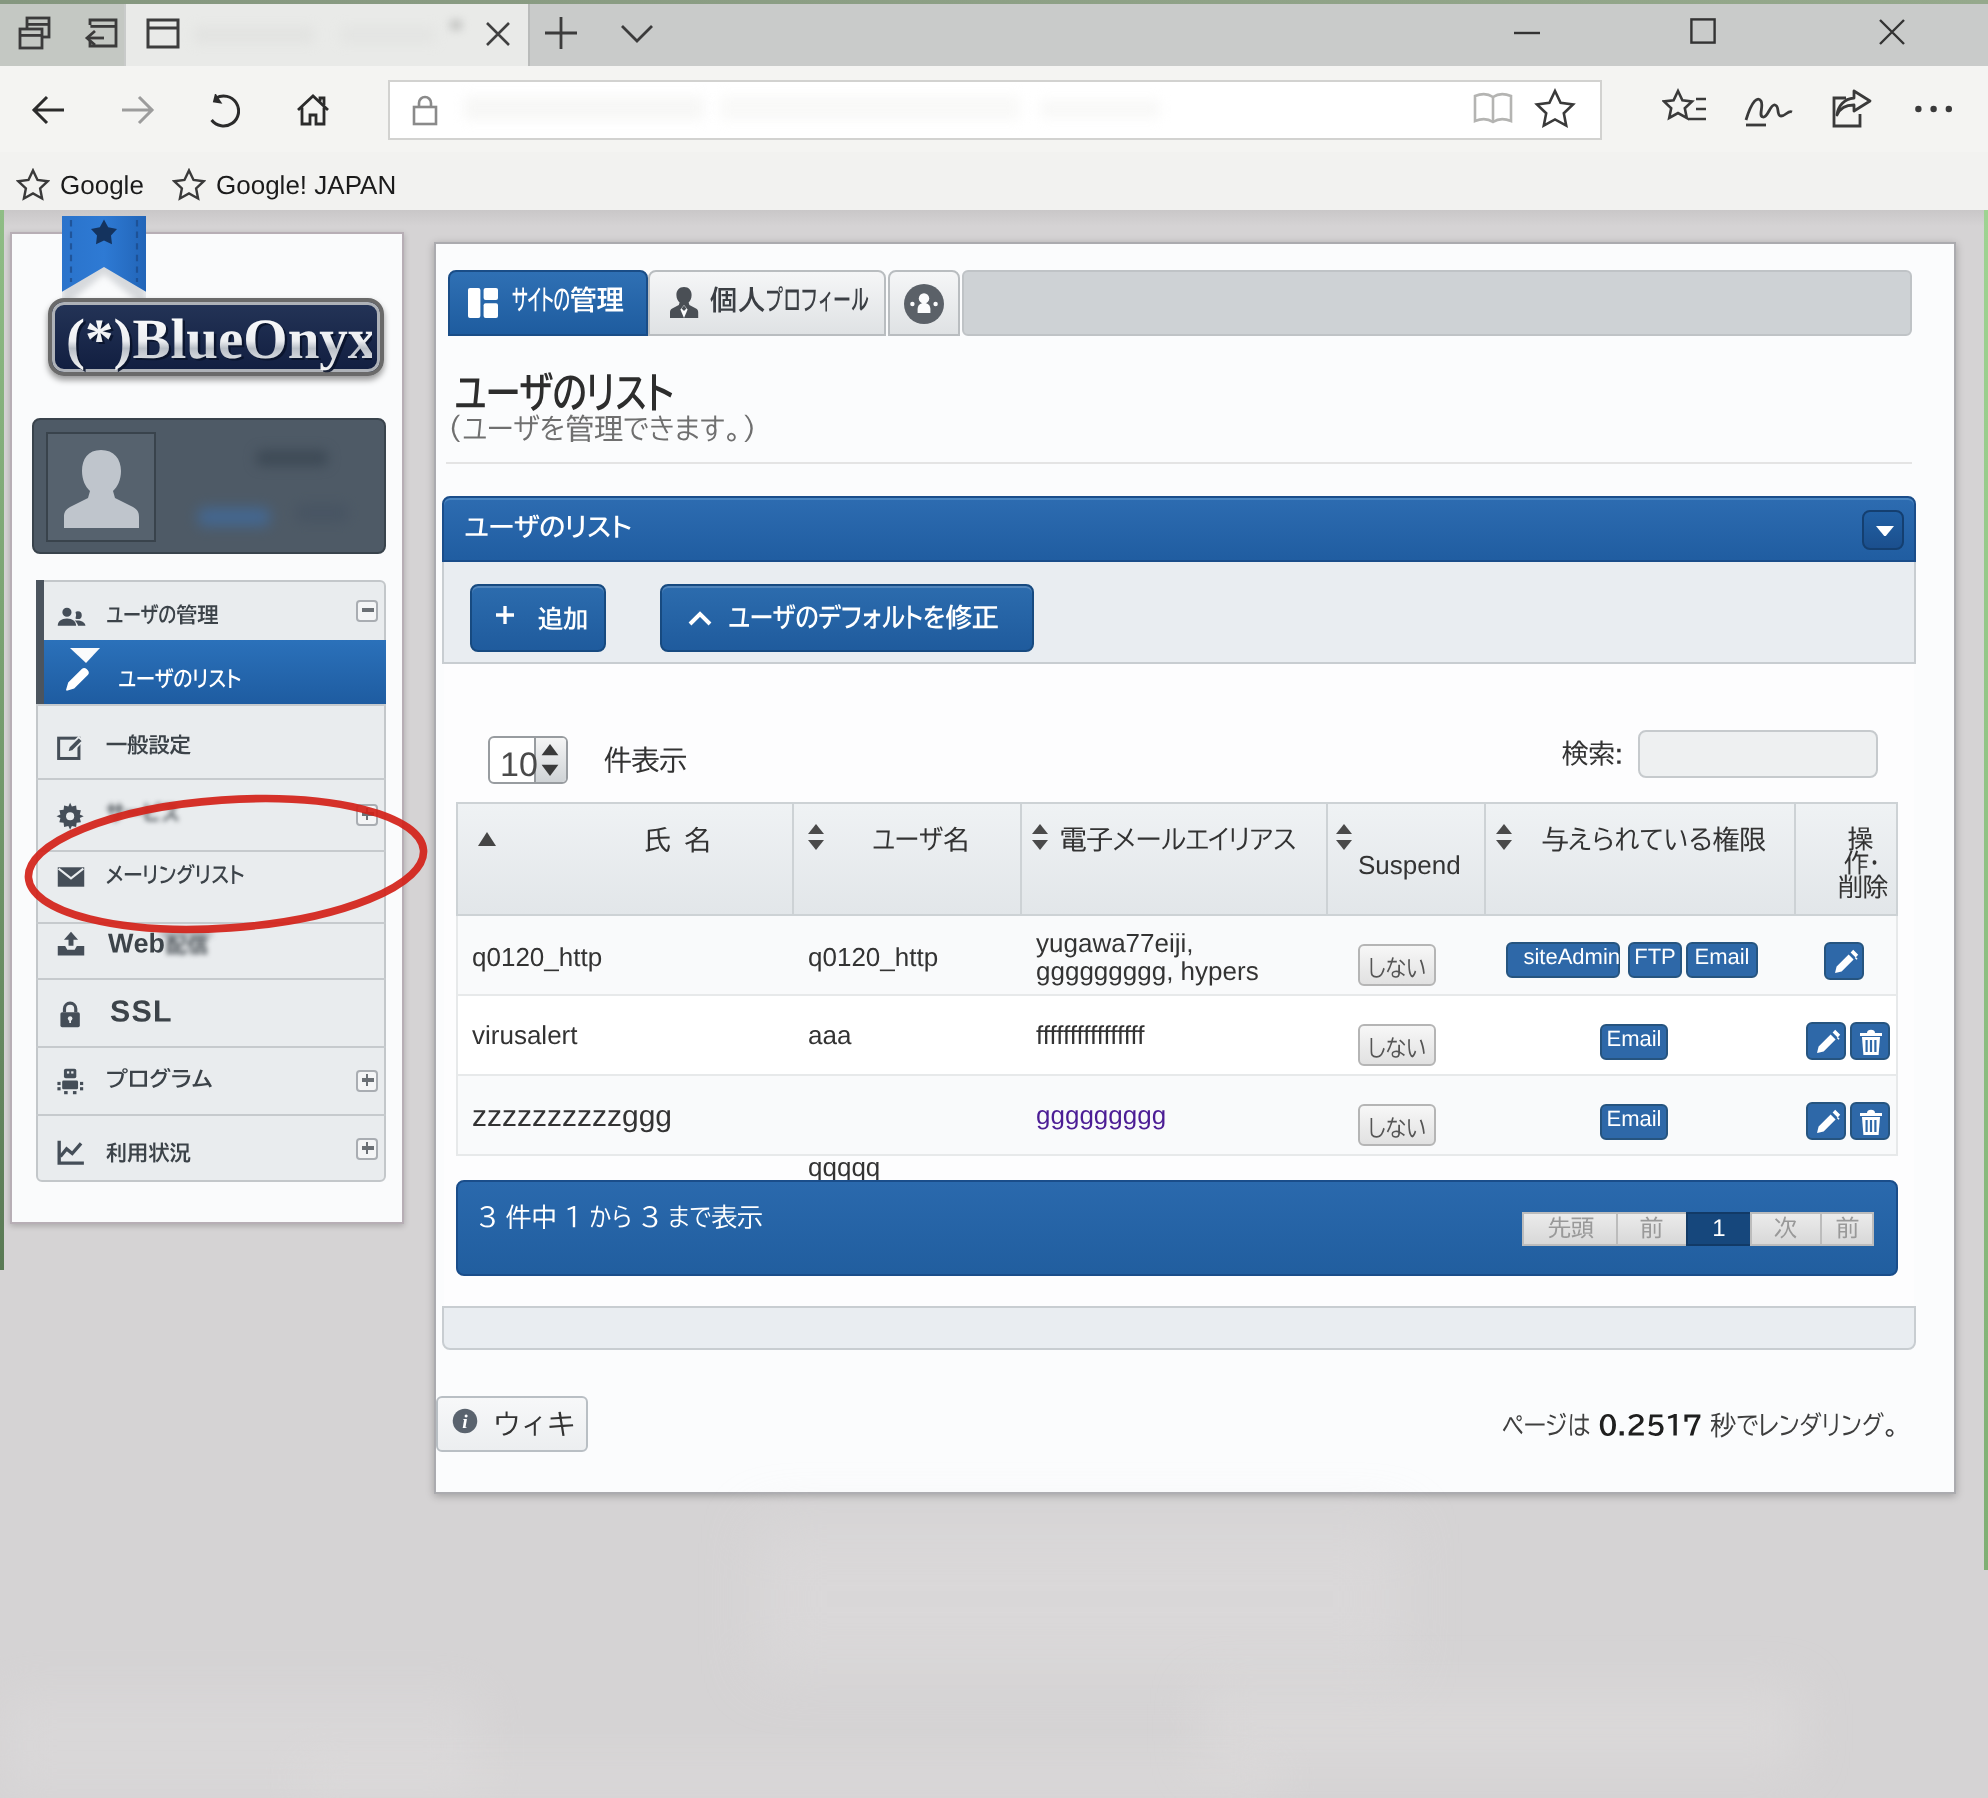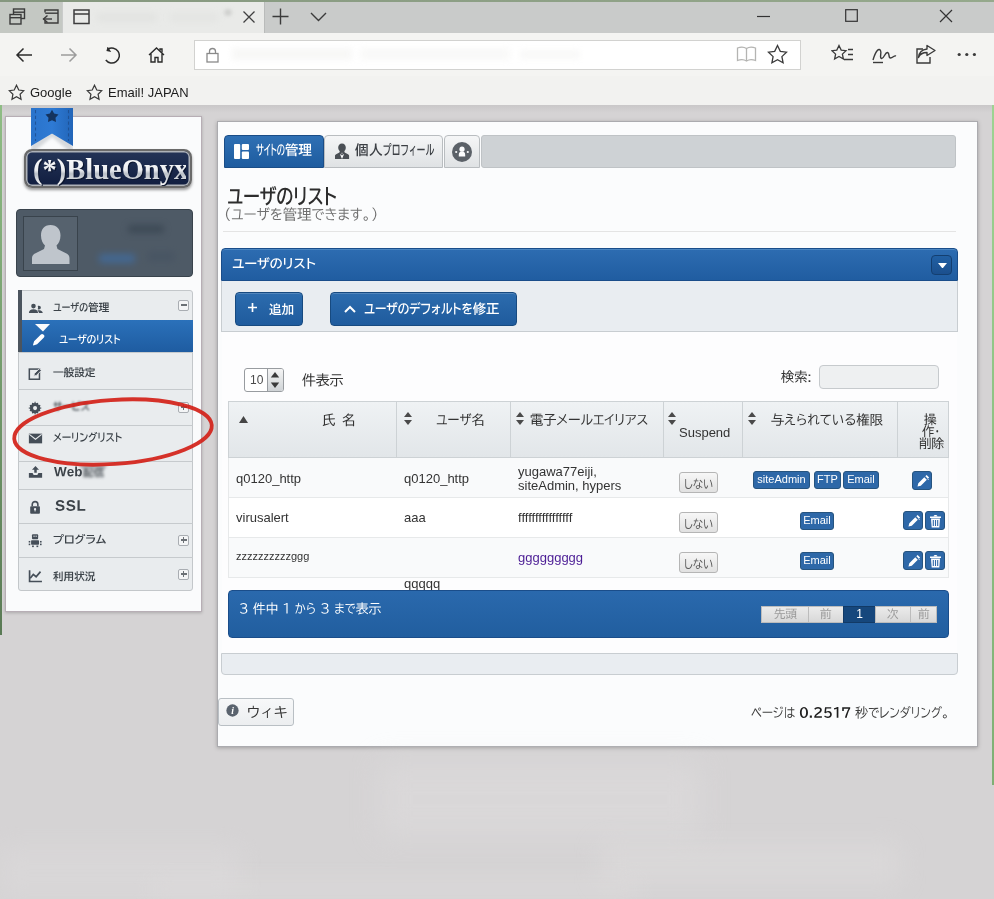--- a/index.html
+++ b/index.html
@@ -106,21 +106,21 @@
     <circle cx="17.4" cy="2.5" r="1.6" fill="#3a3a3a"></circle>
   </svg>
 <div class="abs" style="left:0px;top:76px;width:994px;height:29px;background:#f2f2f0"></div>
 <svg class="abs" style="left:8px;top:84px" width="17" height="17" viewBox="0 0 21 21">
 <path d="M10.5 1.5l2.8 5.9 6.2.8-4.6 4.4 1.2 6.2-5.6-3.1-5.6 3.1 1.2-6.2L1.5 8.2l6.2-.8z" fill="none" stroke="#3a3a3a" stroke-width="1.5"></path>
   </svg>
 <div class="abs" style="left:30px;top:85px;font-size:13px;color:#1b1b1b">Google</div>
 <svg class="abs" style="left:86px;top:84px" width="17" height="17" viewBox="0 0 21 21">
 <path d="M10.5 1.5l2.8 5.9 6.2.8-4.6 4.4 1.2 6.2-5.6-3.1-5.6 3.1 1.2-6.2L1.5 8.2l6.2-.8z" fill="none" stroke="#3a3a3a" stroke-width="1.5"></path>
   </svg>
-<div class="abs" style="left:108px;top:85px;font-size:13px;color:#1b1b1b">Email! JAPAN</div>
+<div class="abs" style="left:108px;top:85px;font-size:13px;color:#1b1b1b">Google! JAPAN</div>
 <div class="abs" style="left:0px;top:105px;width:994px;height:794px;background:#d5d3d4"></div>
 <div class="abs" style="left:0px;top:105px;width:994px;height:8px;background:linear-gradient(#c9c7c8,#d5d3d4)"></div>
 <div class="abs" style="left:0px;top:105px;width:2px;height:530px;background:linear-gradient(#8fbd85,#5a7a55)"></div>
 <div class="abs" style="left:992px;top:105px;width:2px;height:680px;background:linear-gradient(#9ed392,#7faf74)"></div>
 <div class="abs" style="left:5px;top:116px;width:197px;height:496px;background:#fafbfc;border:1px solid #b7aeb5;box-shadow:0 1px 3px rgba(0,0,0,.2)"></div>
 <svg class="abs" style="left:31px;top:108px" width="42" height="42" viewBox="0 0 42 42">
 <defs>
       <linearGradient id="rib" x1="0" y1="0" x2="1" y2="0">
 <stop offset="0" stop-color="#2a73cb"></stop>
         <stop offset=".5" stop-color="#2e7ad4"></stop>
@@ -315,21 +315,21 @@
 <div class="abs" style="left:330px;top:292px;width:187px;height:34px;background:linear-gradient(#2c6cae,#1f5b9d);border:1px solid #174a80;border-radius:4px;box-shadow:inset 0 1px 0 rgba(255,255,255,.18)"></div>
 <svg class="abs" style="left:344px;top:305px" width="12" height="8" viewBox="0 0 12 8">
     <path d="M1 7L6 2l5 5" fill="none" stroke="#fff" stroke-width="2"></path>
   </svg>
 <svg width="137" height="15" viewBox="0 0 137 15" style="position:absolute;left:364px;top:302.4px;overflow:visible">
     <path d="M2.1 2.1H8.7Q8.5 5.9 7.9 10.0H10.5V11.4H0.7V10.0H6.6Q7.1 5.9 7.3 3.4H2.1Z M11.8 5.6H21.7V7.1H11.8Z M29.4 0.9H30.6V3.6H33.0V4.9H30.6Q30.6 7.1 30.4 8.3Q30.0 10.1 29.1 11.1Q28.3 12.0 27.0 12.6L26.2 11.4Q28.2 10.6 28.9 9.0Q29.3 7.8 29.4 4.9H26.1V8.5H24.8V4.9H22.7V3.6H24.8V1.0H26.1V3.6H29.4ZM31.5 2.8Q31.3 1.6 30.7 0.4L31.6 0.2Q32.1 1.3 32.4 2.5ZM32.9 2.6Q32.5 1.1 32.1 0.3L32.9 0.1Q33.4 1.0 33.7 2.3Z M40.1 10.9Q43.4 10.0 43.4 6.6Q43.4 5.1 42.7 4.0Q42.0 2.8 40.4 2.5Q40.1 5.5 39.5 7.4Q39.2 8.7 38.6 9.9Q37.7 11.6 36.7 11.6Q35.9 11.6 35.2 10.8Q34.8 10.3 34.6 9.5Q34.3 8.5 34.3 7.4Q34.3 5.5 35.1 4.0Q36.0 2.4 37.5 1.7Q38.5 1.2 39.7 1.2Q41.7 1.2 43.0 2.4Q44.7 3.8 44.7 6.5Q44.7 11.0 40.7 12.2ZM39.2 2.4Q38.2 2.6 37.6 3.1Q37.1 3.4 36.7 3.9Q35.6 5.4 35.6 7.3Q35.6 8.8 36.1 9.6Q36.4 10.1 36.7 10.1Q37.1 10.1 37.6 9.0Q38.8 6.5 39.2 2.4Z M45.7 5.0H55.7V6.4H51.6Q51.5 8.0 51.2 9.0Q50.8 10.5 49.8 11.4Q49.2 12.0 48.1 12.5L47.3 11.3Q49.1 10.5 49.7 9.2Q50.2 8.3 50.3 6.4H45.7ZM46.9 1.4H53.2V2.7H46.9ZM54.3 2.9Q53.9 1.6 53.4 0.6L54.3 0.4Q54.8 1.3 55.1 2.6ZM55.7 2.5Q55.5 1.5 54.9 0.2L55.7 0.0Q56.3 1.0 56.6 2.3Z M57.2 1.8H66.1Q66.0 5.2 65.4 7.2Q64.7 9.4 62.9 10.7Q61.6 11.7 59.3 12.3L58.7 11.0Q61.0 10.5 62.2 9.5Q63.6 8.5 64.2 6.6Q64.6 5.2 64.7 3.2H57.2Z M72.7 2.8H73.9V4.8H76.1V6.1H73.9V11.2Q73.9 11.9 73.6 12.1Q73.4 12.4 72.7 12.4Q72.0 12.4 71.3 12.3L71.1 11.0Q71.7 11.1 72.6 11.1Q72.7 11.1 72.7 11.0Q72.7 11.0 72.7 10.8V6.7Q71.9 8.1 70.9 9.2Q69.9 10.2 68.5 11.2L67.8 10.1Q70.2 8.6 71.9 6.1H68.0V4.8H72.7Z M79.7 1.3H81.0V3.7Q81.0 7.1 80.5 8.6Q80.0 10.7 78.1 12.0L77.3 10.9Q78.5 9.9 79.1 8.7Q79.5 7.8 79.6 6.2Q79.7 5.3 79.7 3.7ZM82.6 1.0H83.9V10.1Q85.0 9.5 85.8 8.2Q86.7 6.9 87.2 5.1L88.2 6.1Q87.6 8.1 86.6 9.4Q85.4 11.1 83.4 12.1L82.6 11.3Z M90.1 0.7H91.4V4.4Q94.7 5.6 96.9 6.8L96.3 8.2Q94.2 7.0 91.4 5.9V12.4H90.1Z M98.6 2.1H101.7Q102.2 1.2 102.4 0.7L103.7 0.9Q103.5 1.2 103.1 2.0L103.0 2.1H107.0V3.4H102.3Q101.5 4.6 100.9 5.4Q101.9 4.7 102.8 4.7Q104.2 4.7 104.6 6.3Q106.0 5.7 107.5 5.2L108.0 6.4L107.8 6.5L107.2 6.7Q105.7 7.1 104.7 7.5Q104.8 8.3 104.8 9.7L103.6 9.7Q103.6 9.0 103.6 8.1V7.9Q101.0 9.0 101.0 10.0Q101.0 10.5 101.6 10.7Q102.3 10.9 103.9 10.9Q105.5 10.9 107.1 10.7L107.3 12.1Q105.6 12.2 103.9 12.2Q101.8 12.2 100.9 11.8Q99.7 11.4 99.7 10.2Q99.7 9.1 100.5 8.4Q101.3 7.6 103.4 6.7Q103.3 6.2 103.1 6.0Q102.9 5.8 102.6 5.8Q102.0 5.8 101.2 6.3Q100.1 6.9 98.9 8.1L98.2 7.1Q99.9 5.2 100.9 3.4H98.6Z M118.7 4.6Q120.2 5.2 121.9 5.6L121.2 6.9Q119.3 6.3 117.7 5.4Q116.1 6.5 114.1 7.0L113.6 6.0V11.2H112.3V2.8H113.6V5.9Q115.4 5.5 116.7 4.7Q116.1 4.2 115.4 3.4Q115.0 3.9 114.5 4.3L113.6 3.4Q115.2 2.1 115.8 0.3L117.1 0.5Q116.9 1.1 116.7 1.4L116.7 1.5H121.3V2.6H120.2Q119.6 3.8 118.7 4.6ZM117.6 4.0Q118.4 3.3 118.8 2.6H116.1Q116.7 3.3 117.6 4.0ZM111.7 3.4V12.9H110.4V6.3Q110.0 6.9 109.5 7.8L108.9 6.3Q109.9 4.8 110.5 2.9Q110.8 1.8 111.2 0.2L112.5 0.5Q112.1 2.2 111.7 3.4ZM114.1 7.9Q116.5 7.3 118.1 6.0L119.0 6.7Q117.3 8.2 114.8 8.8ZM114.5 9.8Q117.4 9.1 119.4 7.3L120.3 8.0Q118.2 10.0 115.1 10.8ZM114.2 11.9Q118.2 11.1 120.5 8.8L121.6 9.6Q119.1 12.1 115.0 12.9Z M129.7 10.8H134.9V12.1H122.4V10.8H124.4V4.8H125.8V10.8H128.2V2.4H123.0V1.1H134.5V2.4H129.7V5.6H133.5V6.9H129.7Z" fill="#ffffff"></path>
   </svg>
 <div class="abs" style="left:222px;top:332px;width:735px;height:321px;background:#fdfdfe"></div>
 <div class="abs" style="left:244px;top:368px;width:40px;height:24px;background:#fff;border:1px solid #989ca0;border-radius:3px"></div>
 <div class="abs" style="left:267px;top:369px;width:16px;height:22px;background:linear-gradient(#f5f5f5,#cfd3d6);border-left:1px solid #989ca0;border-radius:0 2px 2px 0"></div>
-<div class="abs" style="left:250px;top:373px;font-size:12px;color:#4a4a4a">10</div>
+<div class="abs" style="left:250px;top:373px;font-size:17px;color:#4a4a4a">10</div>
 <svg class="abs" style="left:270px;top:372px" width="10" height="16" viewBox="0 0 10 16">
 <path d="M5 0l4.2 5.6H0.8z" fill="#3a3a3a"></path>
     <path d="M5 16L0.8 10.4h8.4z" fill="#3a3a3a"></path>
   </svg>
 <svg width="43" height="15" viewBox="0 0 43 15" style="position:absolute;left:302px;top:373.4px;overflow:visible">
     <path d="M8.2 4.2H5.8Q5.3 5.4 4.7 6.4L3.8 5.7Q5.1 3.8 5.6 1.1L6.6 1.3Q6.4 2.4 6.1 3.2H8.2V0.3H9.3V3.2H12.6V4.2H9.3V7.4H13.4V8.4H9.3V13.5H8.2V8.4H3.9V7.4H8.2ZM3.2 3.6V13.5H2.2V5.8Q1.6 6.8 0.8 7.9L0.3 6.9Q1.4 5.3 2.3 3.3Q2.8 2.0 3.3 0.2L4.3 0.5Q3.8 2.2 3.2 3.6Z M20.6 6.9Q19.9 7.8 18.8 8.5V12.0Q20.4 11.6 22.6 10.9L22.7 11.9Q19.9 12.8 16.5 13.5L16.1 12.5Q17.1 12.3 17.7 12.2V9.2Q16.4 9.9 14.7 10.5L14.1 9.6Q17.5 8.6 19.4 6.9H14.1V6.0H20.1V4.7H15.6V3.8H20.1V2.6H14.8V1.7H20.1V0.3H21.2V1.7H26.5V2.6H21.2V3.8H25.8V4.7H21.2V6.0H27.3V6.9H21.6Q22.1 8.2 22.9 9.2Q24.4 8.2 25.5 7.0L26.4 7.7Q25.3 8.7 23.5 9.8Q24.9 11.2 27.3 12.1L26.6 13.1Q24.8 12.3 23.7 11.5Q21.6 9.8 20.6 6.9Z M35.1 5.9V12.3Q35.1 12.9 34.9 13.2Q34.6 13.4 33.9 13.4Q32.8 13.4 31.9 13.3L31.7 12.3Q32.6 12.4 33.5 12.4Q33.8 12.4 33.9 12.3Q34.0 12.2 34.0 12.0V5.9H28.1V4.9H41.0V5.9ZM29.8 1.2H39.2V2.2H29.8ZM28.0 11.5Q29.6 10.0 30.5 7.4L31.6 7.8Q30.5 10.6 28.9 12.3ZM39.9 12.1Q38.5 9.4 37.2 7.8L38.1 7.2Q39.6 9.1 40.9 11.5Z" fill="#333333"></path>
   </svg>
 <svg width="32" height="15" viewBox="0 0 32 15" style="position:absolute;left:781px;top:370.4px;overflow:visible">
     <path d="M8.6 9.3Q7.9 11.7 5.1 12.9L4.4 12.1Q7.1 11.2 7.9 8.9H5.3V5.5H8.1V4.2H6.6V3.7Q5.8 4.5 4.9 5.0L4.3 4.2Q6.7 2.9 7.9 0.3H9.1Q9.9 1.6 10.8 2.4Q11.7 3.3 13.0 4.0L12.5 4.9Q11.4 4.2 10.7 3.6V4.2H9.0V5.5H11.9V8.9H9.3Q10.4 10.9 12.8 11.9L12.2 12.8Q9.8 11.7 8.6 9.3ZM8.1 6.3H6.2V8.1H8.1ZM9.0 6.3V8.1H11.0V6.3ZM7.0 3.3H10.4Q9.3 2.3 8.5 1.1Q7.9 2.3 7.0 3.3ZM2.2 6.3Q1.6 8.3 0.7 9.9L0.2 8.8Q1.5 6.7 2.2 4.0H0.4V3.1H2.2V0.3H3.2V3.1H4.6V4.0H3.2V5.3Q4.1 6.1 4.9 6.9L4.4 7.8Q3.8 7.1 3.2 6.4V12.9H2.2Z M20.3 3.8H25.7V6.1H24.6V4.6H19.0L19.8 5.0Q19.0 5.9 17.9 6.7L17.9 6.8Q18.5 7.3 19.1 7.7L19.2 7.7Q20.7 6.6 22.0 5.4L22.9 5.9Q21.5 7.1 19.7 8.3Q22.0 8.2 23.0 8.1L23.6 8.1Q23.1 7.7 22.6 7.2L23.3 6.7Q24.7 7.7 25.9 9.0L25.1 9.7Q24.6 9.1 24.3 8.8L23.6 8.8Q23.2 8.9 22.4 8.9Q20.9 9.0 20.3 9.1V12.9H19.3V9.1Q17.4 9.2 14.2 9.3L13.9 8.4Q16.8 8.4 17.8 8.3Q18.0 8.3 18.2 8.3Q18.3 8.3 18.3 8.3L18.4 8.3L18.4 8.2Q18.2 8.1 17.6 7.7Q16.7 7.0 15.7 6.4L16.3 5.8Q16.8 6.1 17.2 6.3Q18.2 5.5 18.9 4.6H14.9V6.2H13.9V3.8H19.2V2.5H14.4V1.7H19.2V0.3H20.3V1.7H25.2V2.5H20.3ZM14.0 11.9Q15.6 11.0 16.6 9.6L17.5 10.1Q16.3 11.7 14.7 12.6ZM24.9 12.4Q23.4 11.0 22.0 10.0L22.7 9.4Q24.3 10.4 25.8 11.7Z M27.6 4.4H29.3V6.1H27.6ZM27.6 10.2H29.3V11.9H27.6Z" fill="#333333"></path>
   </svg>
@@ -380,41 +380,41 @@
   </svg>
 <svg width="27" height="14" viewBox="0 0 27 14" style="position:absolute;left:918.5px;top:436.5px;overflow:visible">
     <path d="M4.4 4.0H7.0V11.2Q7.0 11.7 6.7 11.9Q6.5 12.0 5.9 12.0Q5.2 12.0 4.7 12.0L4.5 11.0Q5.2 11.2 5.8 11.2Q6.0 11.2 6.1 11.0Q6.1 11.0 6.1 10.8V8.9H1.8V12.2H0.9V4.0H3.4V0.3H4.4ZM1.8 4.8V6.0H6.1V4.8ZM1.8 6.8V8.1H6.1V6.8ZM1.8 3.6Q1.4 2.4 0.6 1.1L1.5 0.7Q2.2 1.8 2.7 3.2ZM5.2 3.4Q5.9 2.0 6.3 0.6L7.2 0.9Q6.6 2.5 6.0 3.7ZM8.3 1.3H9.2V9.0H8.3ZM10.7 0.7H11.6V11.0Q11.6 11.6 11.3 11.9Q11.0 12.0 10.4 12.0Q9.6 12.0 8.8 12.0L8.6 11.0Q9.6 11.1 10.3 11.1Q10.6 11.1 10.7 11.0Q10.7 10.9 10.7 10.7Z M18.3 4.1Q17.7 4.6 16.9 5.1L16.4 4.3Q18.7 3.1 20.0 0.3H21.0Q21.7 1.6 22.6 2.5Q23.5 3.3 24.8 4.1L24.3 4.9Q23.6 4.5 22.9 3.9V4.7H21.1V6.5H24.5V7.3H21.1V11.3Q21.1 11.7 20.9 11.9Q20.7 12.2 20.2 12.2Q19.5 12.2 18.7 12.1L18.5 11.2Q19.2 11.3 19.8 11.3Q20.1 11.3 20.1 11.2Q20.1 11.1 20.1 10.9V7.3H16.7V6.5H20.1V4.7H18.3ZM18.5 3.8H22.8Q21.5 2.7 20.5 1.2Q19.8 2.7 18.5 3.8ZM13.2 0.8H16.2L16.7 1.3Q16.1 3.5 15.5 4.7Q16.0 5.3 16.3 6.1Q16.6 7.0 16.6 8.0Q16.6 8.7 16.4 9.1Q16.2 9.7 15.3 9.7Q14.9 9.7 14.6 9.6L14.4 8.7Q14.9 8.8 15.2 8.8Q15.6 8.8 15.6 8.5Q15.7 8.3 15.7 7.8Q15.7 6.2 14.6 4.9Q15.3 3.3 15.7 1.7H14.1V12.2H13.2ZM16.3 10.7Q17.4 9.6 18.0 8.0L18.8 8.3Q18.1 10.3 17.1 11.4ZM23.9 11.2Q23.0 9.5 22.2 8.3L22.9 7.9Q23.8 9.1 24.6 10.6Z" fill="#333333"></path>
   </svg>
 <div class="abs" style="left:228px;top:458px;width:721px;height:40px;background:#f9fafb;border-bottom:1px solid #e7e9ea;border-left:1px solid #e7e9ea;border-right:1px solid #e7e9ea"></div>
 <div class="abs" style="left:228px;top:498px;width:721px;height:40px;background:#ffffff;border-bottom:1px solid #e7e9ea;border-left:1px solid #e7e9ea;border-right:1px solid #e7e9ea"></div>
 <div class="abs" style="left:228px;top:538px;width:721px;height:40px;background:#f9fafb;border-bottom:1px solid #e7e9ea;border-left:1px solid #e7e9ea;border-right:1px solid #e7e9ea"></div>
 <div class="abs" style="left:236px;top:471px;font-size:13px;color:#333">q0120_http</div>
 <div class="abs" style="left:404px;top:471px;font-size:13px;color:#333">q0120_http</div>
 <div class="abs" style="left:518px;top:464px;font-size:13px;color:#333">yugawa77eiji,</div>
-<div class="abs" style="left:518px;top:477.5px;font-size:13px;color:#333">siteAdmin, hypers</div>
+<div class="abs" style="left:518px;top:477.5px;font-size:13px;color:#333">ggggggggg, hypers</div>
 <div class="abs" style="left:236px;top:510px;font-size:13px;color:#333">virusalert</div>
 <div class="abs" style="left:404px;top:510px;font-size:13px;color:#333">aaa</div>
 <div class="abs" style="left:518px;top:510px;font-size:13px;color:#333">ffffffffffffffff</div>
-<div class="abs" style="left:236px;top:550px;font-size:11px;color:#333">zzzzzzzzzzggg</div>
+<div class="abs" style="left:236px;top:550px;font-size:15px;color:#333">zzzzzzzzzzggg</div>
 <div class="abs" style="left:404px;top:576px;font-size:13px;color:#333">qqqqq</div>
 <div class="abs" style="left:518px;top:550px;font-size:13px;color:#4c1d95">ggggggggg</div>
 <div class="abs" style="left:679px;top:472px;width:39px;height:21px;background:linear-gradient(#f7f7f7,#e1e1e1);border:1px solid #b5b5b5;border-radius:3px"></div>
 <svg width="31" height="13" viewBox="0 0 31 13" style="position:absolute;left:683.5px;top:477.6px;overflow:visible">
     <path d="M1.3 1.0H2.1V7.7Q2.1 10.0 4.3 10.0Q5.2 10.0 6.0 9.4Q7.0 8.5 7.6 5.9L8.4 6.4Q7.8 8.4 7.1 9.4Q6.1 10.9 4.2 10.9Q2.5 10.9 1.7 9.7Q1.3 8.9 1.3 7.7Z M15.1 4.4H16.0V7.7Q17.1 8.3 18.4 9.3L18.0 10.1Q16.9 9.2 16.0 8.6Q15.9 10.9 13.9 10.9Q13.0 10.9 12.4 10.5Q11.8 10.0 11.8 9.1Q11.8 8.5 12.1 8.0Q12.8 7.2 14.1 7.2Q14.6 7.2 15.1 7.4ZM15.1 8.2Q14.5 8.0 14.0 8.0Q13.4 8.0 13.0 8.2Q12.5 8.5 12.5 9.1Q12.5 9.6 12.9 9.9Q13.3 10.1 13.9 10.1Q14.6 10.1 15.0 9.5Q15.1 9.1 15.1 8.6ZM9.8 2.4H11.6Q11.8 1.6 12.1 0.6L12.9 0.7Q12.7 1.6 12.4 2.4H14.4V3.3H12.2Q11.3 6.2 10.1 8.2L9.4 7.8Q10.5 5.9 11.4 3.3H9.8ZM18.1 4.9Q17.0 3.5 15.6 2.4L16.1 1.8Q17.4 2.8 18.6 4.2Z M24.1 7.8Q23.7 9.2 23.1 10.0Q22.7 10.7 22.2 10.7Q21.4 10.7 20.9 9.4Q20.4 8.4 20.3 7.1Q20.1 5.6 20.1 3.6Q20.1 2.6 20.1 1.6L21.0 1.6Q20.9 2.6 20.9 3.5Q20.9 6.1 21.2 7.5Q21.4 8.6 21.7 9.2Q22.0 9.6 22.2 9.6Q22.3 9.6 22.6 9.1Q23.0 8.5 23.4 7.2ZM27.6 9.0Q27.3 6.6 26.9 5.1Q26.5 3.5 25.9 2.1L26.7 1.8Q27.4 3.5 27.8 5.1Q28.2 6.5 28.4 8.7Z" fill="#555555"></path>
   </svg>
 <div class="abs" style="left:679px;top:512px;width:39px;height:21px;background:linear-gradient(#f7f7f7,#e1e1e1);border:1px solid #b5b5b5;border-radius:3px"></div>
 <svg width="31" height="13" viewBox="0 0 31 13" style="position:absolute;left:683.5px;top:517.6px;overflow:visible">
     <path d="M1.3 1.0H2.1V7.7Q2.1 10.0 4.3 10.0Q5.2 10.0 6.0 9.4Q7.0 8.5 7.6 5.9L8.4 6.4Q7.8 8.4 7.1 9.4Q6.1 10.9 4.2 10.9Q2.5 10.9 1.7 9.7Q1.3 8.9 1.3 7.7Z M15.1 4.4H16.0V7.7Q17.1 8.3 18.4 9.3L18.0 10.1Q16.9 9.2 16.0 8.6Q15.9 10.9 13.9 10.9Q13.0 10.9 12.4 10.5Q11.8 10.0 11.8 9.1Q11.8 8.5 12.1 8.0Q12.8 7.2 14.1 7.2Q14.6 7.2 15.1 7.4ZM15.1 8.2Q14.5 8.0 14.0 8.0Q13.4 8.0 13.0 8.2Q12.5 8.5 12.5 9.1Q12.5 9.6 12.9 9.9Q13.3 10.1 13.9 10.1Q14.6 10.1 15.0 9.5Q15.1 9.1 15.1 8.6ZM9.8 2.4H11.6Q11.8 1.6 12.1 0.6L12.9 0.7Q12.7 1.6 12.4 2.4H14.4V3.3H12.2Q11.3 6.2 10.1 8.2L9.4 7.8Q10.5 5.9 11.4 3.3H9.8ZM18.1 4.9Q17.0 3.5 15.6 2.4L16.1 1.8Q17.4 2.8 18.6 4.2Z M24.1 7.8Q23.7 9.2 23.1 10.0Q22.7 10.7 22.2 10.7Q21.4 10.7 20.9 9.4Q20.4 8.4 20.3 7.1Q20.1 5.6 20.1 3.6Q20.1 2.6 20.1 1.6L21.0 1.6Q20.9 2.6 20.9 3.5Q20.9 6.1 21.2 7.5Q21.4 8.6 21.7 9.2Q22.0 9.6 22.2 9.6Q22.3 9.6 22.6 9.1Q23.0 8.5 23.4 7.2ZM27.6 9.0Q27.3 6.6 26.9 5.1Q26.5 3.5 25.9 2.1L26.7 1.8Q27.4 3.5 27.8 5.1Q28.2 6.5 28.4 8.7Z" fill="#555555"></path>
   </svg>
 <div class="abs" style="left:679px;top:552px;width:39px;height:21px;background:linear-gradient(#f7f7f7,#e1e1e1);border:1px solid #b5b5b5;border-radius:3px"></div>
 <svg width="31" height="13" viewBox="0 0 31 13" style="position:absolute;left:683.5px;top:557.6px;overflow:visible">
     <path d="M1.3 1.0H2.1V7.7Q2.1 10.0 4.3 10.0Q5.2 10.0 6.0 9.4Q7.0 8.5 7.6 5.9L8.4 6.4Q7.8 8.4 7.1 9.4Q6.1 10.9 4.2 10.9Q2.5 10.9 1.7 9.7Q1.3 8.9 1.3 7.7Z M15.1 4.4H16.0V7.7Q17.1 8.3 18.4 9.3L18.0 10.1Q16.9 9.2 16.0 8.6Q15.9 10.9 13.9 10.9Q13.0 10.9 12.4 10.5Q11.8 10.0 11.8 9.1Q11.8 8.5 12.1 8.0Q12.8 7.2 14.1 7.2Q14.6 7.2 15.1 7.4ZM15.1 8.2Q14.5 8.0 14.0 8.0Q13.4 8.0 13.0 8.2Q12.5 8.5 12.5 9.1Q12.5 9.6 12.9 9.9Q13.3 10.1 13.9 10.1Q14.6 10.1 15.0 9.5Q15.1 9.1 15.1 8.6ZM9.8 2.4H11.6Q11.8 1.6 12.1 0.6L12.9 0.7Q12.7 1.6 12.4 2.4H14.4V3.3H12.2Q11.3 6.2 10.1 8.2L9.4 7.8Q10.5 5.9 11.4 3.3H9.8ZM18.1 4.9Q17.0 3.5 15.6 2.4L16.1 1.8Q17.4 2.8 18.6 4.2Z M24.1 7.8Q23.7 9.2 23.1 10.0Q22.7 10.7 22.2 10.7Q21.4 10.7 20.9 9.4Q20.4 8.4 20.3 7.1Q20.1 5.6 20.1 3.6Q20.1 2.6 20.1 1.6L21.0 1.6Q20.9 2.6 20.9 3.5Q20.9 6.1 21.2 7.5Q21.4 8.6 21.7 9.2Q22.0 9.6 22.2 9.6Q22.3 9.6 22.6 9.1Q23.0 8.5 23.4 7.2ZM27.6 9.0Q27.3 6.6 26.9 5.1Q26.5 3.5 25.9 2.1L26.7 1.8Q27.4 3.5 27.8 5.1Q28.2 6.5 28.4 8.7Z" fill="#555555"></path>
   </svg>
 <div class="abs" style="left:753px;top:471px;width:57px;height:18px;background:#2e68a8;border:1px solid #26547f;border-radius:3px"></div>
-<div class="abs" style="left:753px;top:471px;width:57px;height:18px;font-size:11px;color:#fff;text-align:center;line-height:17px">siteAdmin</div>
+<div class="abs" style="left:753px;top:471px;width:57px;height:18px;font-size:11px;color:#fff;text-align:right;line-height:17px">siteAdmin</div>
 <div class="abs" style="left:814px;top:471px;width:27px;height:18px;background:#2e68a8;border:1px solid #26547f;border-radius:3px"></div>
 <div class="abs" style="left:814px;top:471px;width:27px;height:18px;font-size:11px;color:#fff;text-align:center;line-height:17px">FTP</div>
 <div class="abs" style="left:843px;top:471px;width:36px;height:18px;background:#2e68a8;border:1px solid #26547f;border-radius:3px"></div>
 <div class="abs" style="left:843px;top:471px;width:36px;height:18px;font-size:11px;color:#fff;text-align:center;line-height:17px">Email</div>
 <div class="abs" style="left:800px;top:512px;width:34px;height:18px;background:#2e68a8;border:1px solid #26547f;border-radius:3px"></div>
 <div class="abs" style="left:800px;top:512px;width:34px;height:18px;font-size:11px;color:#fff;text-align:center;line-height:17px">Email</div>
 <div class="abs" style="left:800px;top:552px;width:34px;height:18px;background:#2e68a8;border:1px solid #26547f;border-radius:3px"></div>
 <div class="abs" style="left:800px;top:552px;width:34px;height:18px;font-size:11px;color:#fff;text-align:center;line-height:17px">Email</div>
 <div class="abs" style="left:912px;top:471px;width:20px;height:19px;background:#2e68a8;border:1px solid #26547f;border-radius:3px"></div>
 <svg class="abs" style="left:913.5px;top:472.5px" width="17" height="16" viewBox="0 0 17 16">

